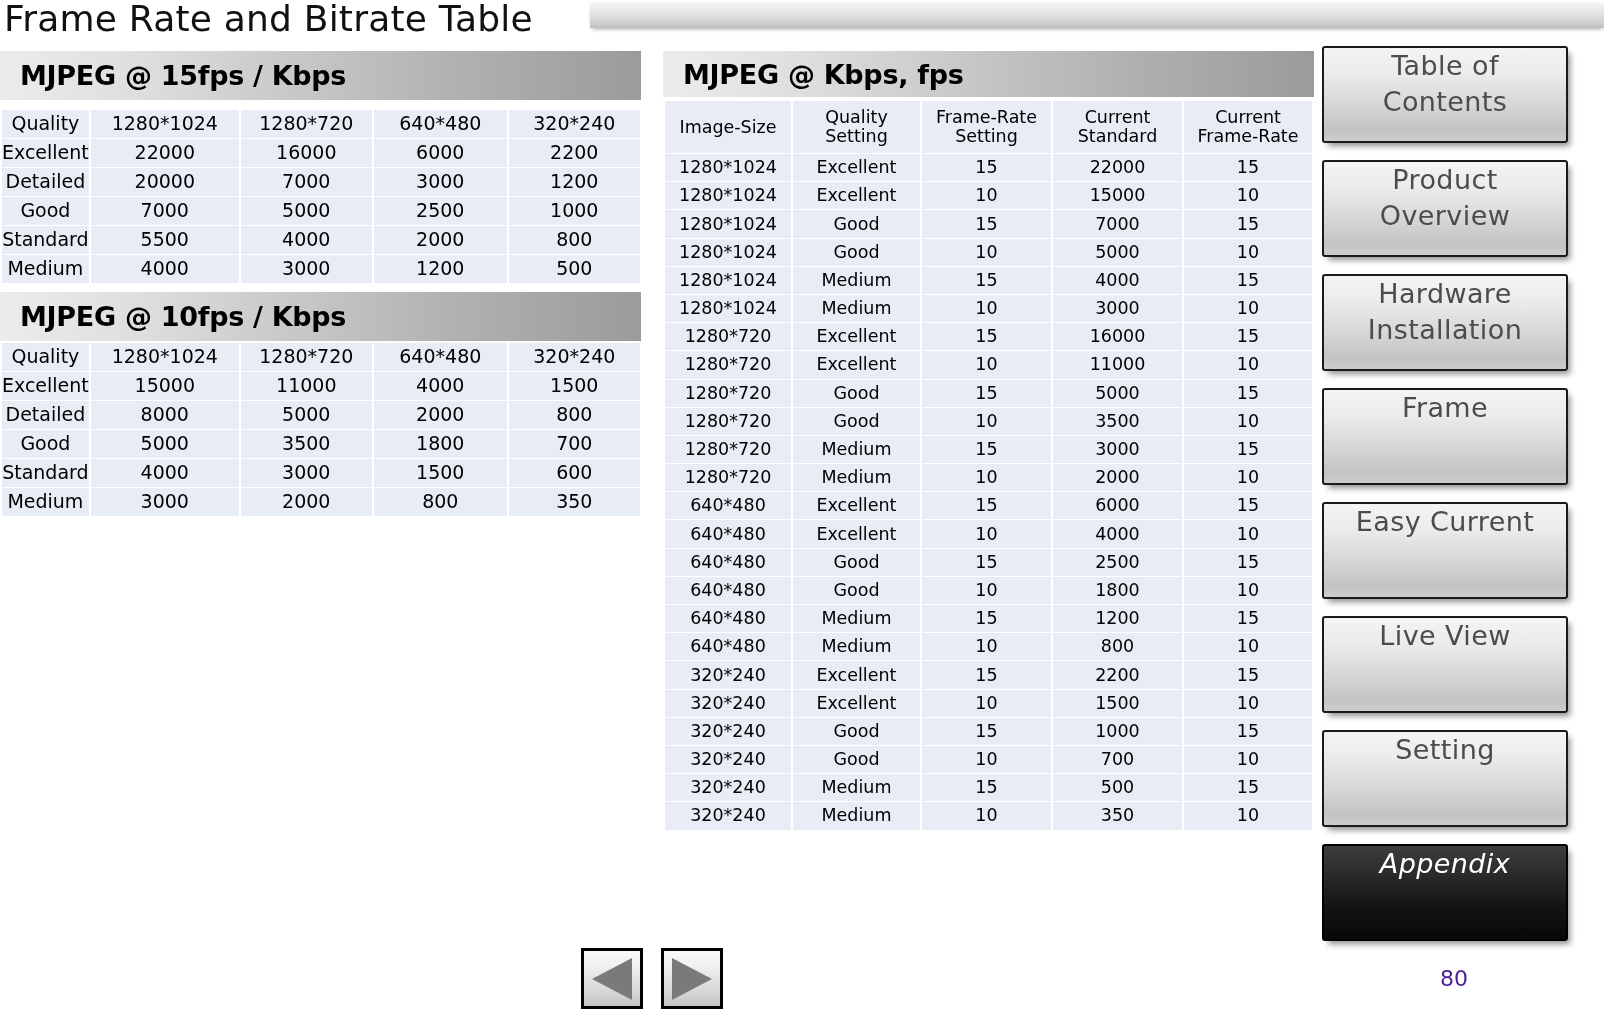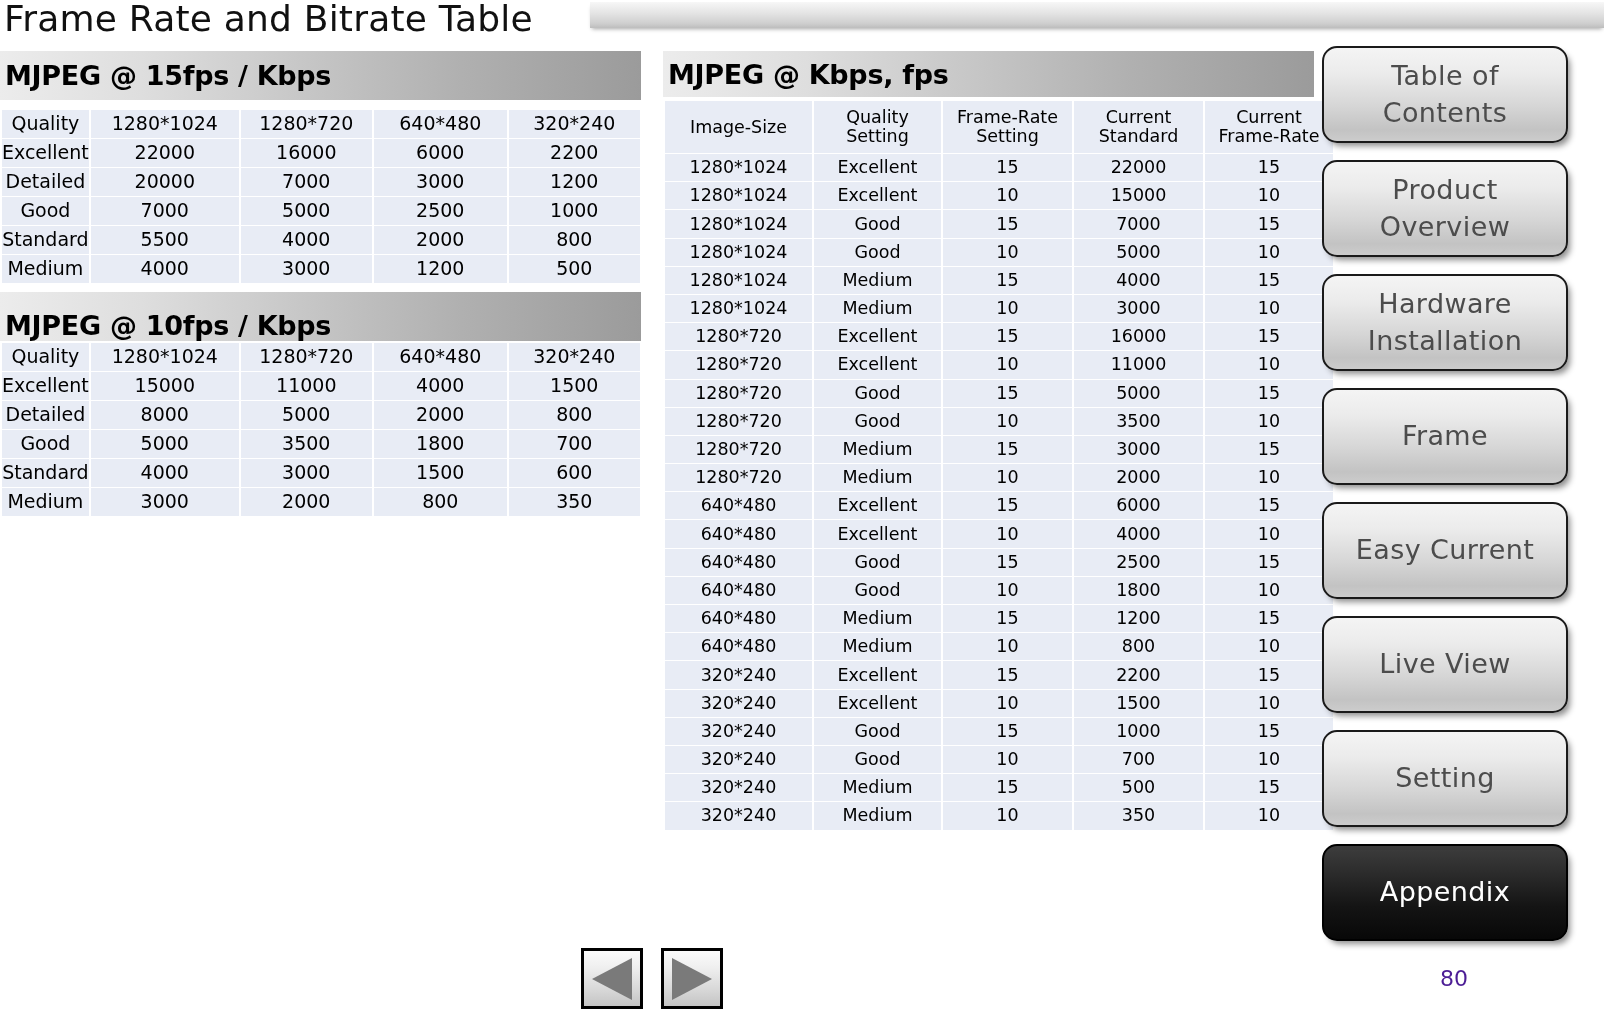--- a/index.html
+++ b/index.html
@@ -25,24 +25,24 @@
   }
   
   .banner{
     position:absolute;
     background:linear-gradient(to right,#ececec 0%,#dedede 22%,#c6c6c6 48%,#b0b0b0 72%,#9b9b9b 100%);
     display:flex;align-items:center;
   }
   .banner .banner-text{
     font-family:"DejaVu Sans",sans-serif;
     font-weight:bold;font-size:27px;color:#000;
-    padding-left:5px;white-space:nowrap;letter-spacing:-0.3px;
+    padding-left:20px;white-space:nowrap;letter-spacing:-0.3px;
   }
   #banner-15fps{left:0px;top:51px;width:641px;height:49px;}
-  #banner-10fps{left:0px;top:292px;width:641px;height:49px;align-items:flex-end;}
+  #banner-10fps{left:0px;top:292px;width:641px;height:49px;}
   #banner-right{left:663px;top:51px;width:651px;height:46px;}
   
   .tbl{position:absolute;border-collapse:separate;border-spacing:2px 1px;}
   .tbl td,.tbl th{
     background:#e8ecf5;
     font-family:"DejaVu Sans",sans-serif;
     font-weight:400;color:#000;
     text-align:center;vertical-align:middle;
     padding:0;
   }
@@ -51,45 +51,46 @@
   .ltbl .c0{width:84px;}
   .ltbl .c1{width:148px;}
   .ltbl .c2{width:131px;}
   .ltbl .c3{width:133px;}
   .ltbl .c4{width:131px;}
   #tbl-15fps{left:0px;top:109px;}
   #tbl-10fps{left:0px;top:342px;}
   
   #tbl-right{left:663px;top:100px;}
   #tbl-right td,#tbl-right th{font-size:17.5px;height:27.2px;line-height:1.08;}
-  #tbl-right .rc0{width:147px;}
+  #tbl-right .rc0{width:126px;}
   #tbl-right .rc1{width:127px;}
   #tbl-right .rc2{width:129px;}
   #tbl-right .rc3{width:129px;}
   #tbl-right .rc4{width:128px;}
   #tbl-right thead th{height:52px;}
   
   #side-nav{position:absolute;left:1322px;top:46px;width:248px;}
   .nav-btn{
     position:relative;width:246px;height:97px;margin-bottom:17px;
-    border:2px solid #1a1a1a;border-radius:15px;
+    border:2px solid #1a1a1a;border-radius:3px;
     background:linear-gradient(to bottom,#f4f4f4 0%,#ebebeb 28%,#d6d6d6 62%,#c3c3c3 88%,#cccccc 100%);
     box-shadow:4px 5px 6px -2px rgba(0,0,0,.45);
-    display:flex;align-items:center;justify-content:center;
+    display:flex;justify-content:center;
     box-sizing:border-box;
   }
   .nav-btn .nav-label{
     font-family:"DejaVu Sans",sans-serif;
     font-size:27px;font-weight:400;color:#4c4c4c;
     text-align:center;line-height:1.35;
     letter-spacing:.4px;
   }
   .nav-btn.active{
     background:linear-gradient(to bottom,#3d3d3d 0%,#2b2b2b 30%,#141414 65%,#080808 100%);
     border-color:#000;
+    font-style:italic;
   }
   .nav-btn.active .nav-label{color:#ffffff;}
   
   .arrow-btn{
     position:absolute;width:62px;height:61px;
     border:3px solid #000;
     background:linear-gradient(to bottom,#fbfbfb 0%,#efefef 30%,#d8d8d8 70%,#c4c4c4 100%);
     display:flex;align-items:center;justify-content:center;
     box-sizing:border-box;
   }

